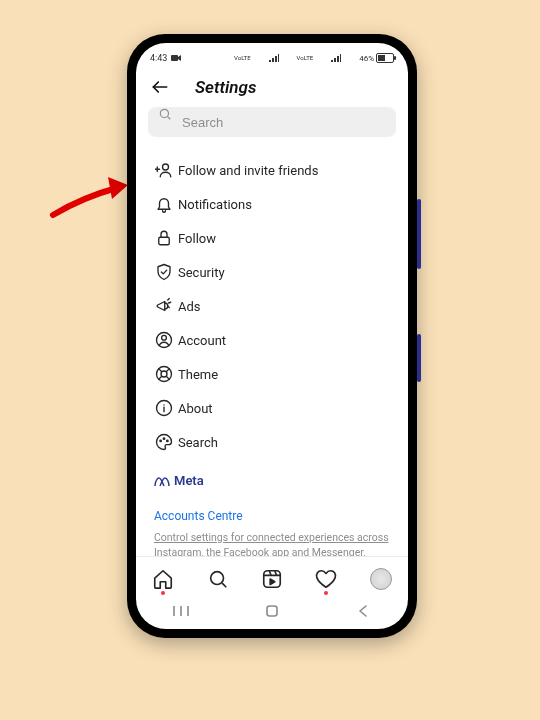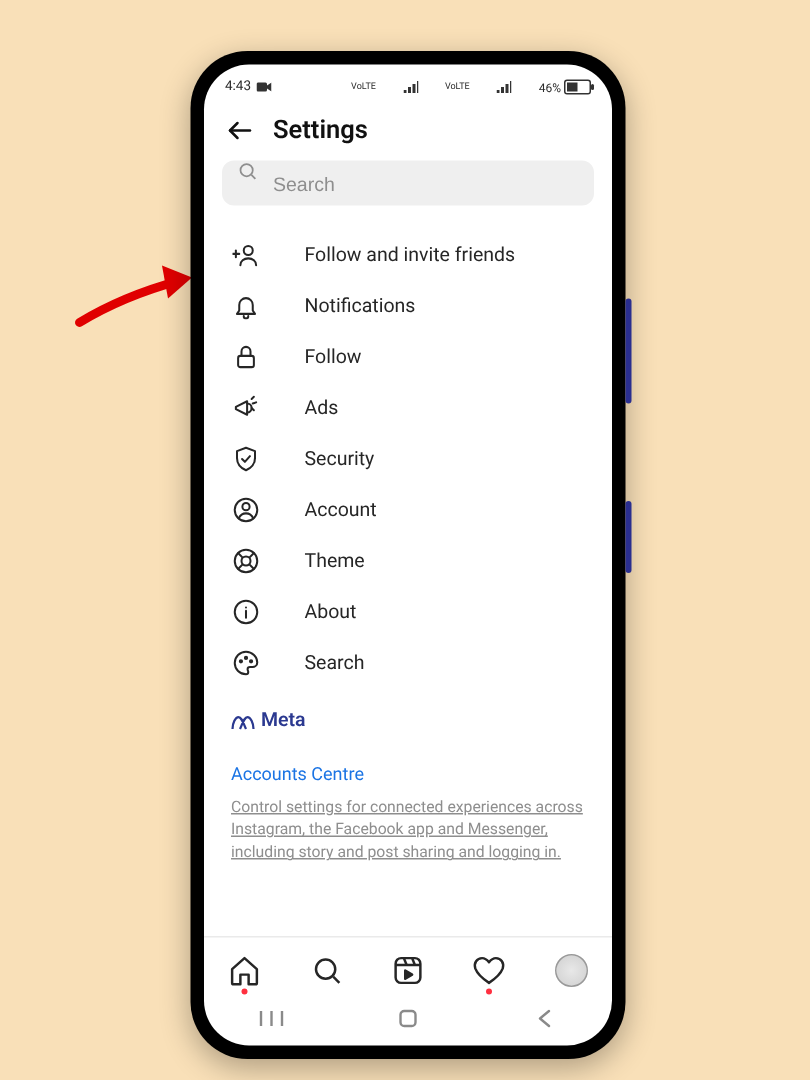--- a/index.html
+++ b/index.html
@@ -12,21 +12,21 @@
     position: relative;
     overflow: hidden;
   }
 
   
   .phone {
     position: absolute;
     left: 127px;
     top: 34px;
     width: 290px;
-    height: 672px;
+    height: 604px;
     background: #000;
     border-radius: 38px;
     box-shadow: 0 6px 20px rgba(0,0,0,0.3);
   }
   .screen {
     position: absolute;
     left: 9px;
     top: 9px;
     right: 9px;
     bottom: 9px;
@@ -86,22 +86,23 @@
   .sb-batt-fill {
     position:absolute; left:1px; top:1px; bottom:1px;
     width:46%;
     background:#333;
   }
 
   
   .app-header {
     display:flex;
     align-items:center;
-    gap: 12px;
+    gap: 25px;
     padding: 8px 14px 10px 14px;
+    font-style: italic;
   }
   .back-arrow svg { display:block; }
   .app-title {
     font-size: 17px;
     font-weight: 600;
     color:#111;
   }
 
   
   .search-wrap {
@@ -129,21 +130,21 @@
 
   
   .list {
     padding: 10px 4px 0 4px;
     flex:1;
     overflow:auto;
   }
   .item {
     display:flex;
     align-items:center;
-    gap: 29px;
+    gap: 4px;
     padding: 8px 14px;
     font-size: 13px;
     color:#262626;
     cursor:pointer;
   }
   .item .icon {
     width: 20px;
     display:flex;
     justify-content:center;
     color:#262626;
@@ -316,38 +317,38 @@
               <rect x="5" y="11" width="14" height="10" rx="2"></rect>
               <path d="M8 11V7a4 4 0 118 0v4"></path>
             </svg>
         </span>
         <span>Follow</span>
       </div>
 
       <div class="item">
         <span class="icon">
           <svg width="18" height="18" viewBox="0 0 24 24" fill="none" stroke="#262626" stroke-width="1.8" stroke-linecap="round" stroke-linejoin="round">
+              <path d="M12 2l8 3v6c0 5-3.5 9-8 11-4.5-2-8-6-8-11V5z"></path>
+              <polyline points="8.5 12 11 14.5 15.5 9.5"></polyline>
+            </svg>
+        </span>
+        <span>Security</span>
+      </div>
+
+      <div class="item">
+        <span class="icon">
+          <svg width="18" height="18" viewBox="0 0 24 24" fill="none" stroke="#262626" stroke-width="1.8" stroke-linecap="round" stroke-linejoin="round">
               <path d="M3 11v2l10 5V6z"></path>
               <path d="M13 8a4 4 0 010 8"></path>
               <line x1="17" y1="4" x2="19" y2="2"></line>
               <line x1="18" y1="8" x2="21" y2="7"></line>
               <line x1="17" y1="12" x2="19" y2="14"></line>
             </svg>
         </span>
         <span>Ads</span>
-      </div>
-
-      <div class="item">
-        <span class="icon">
-          <svg width="18" height="18" viewBox="0 0 24 24" fill="none" stroke="#262626" stroke-width="1.8" stroke-linecap="round" stroke-linejoin="round">
-              <path d="M12 2l8 3v6c0 5-3.5 9-8 11-4.5-2-8-6-8-11V5z"></path>
-              <polyline points="8.5 12 11 14.5 15.5 9.5"></polyline>
-            </svg>
-        </span>
-        <span>Security</span>
       </div>
 
       <div class="item">
         <span class="icon">
           <svg width="18" height="18" viewBox="0 0 24 24" fill="none" stroke="#262626" stroke-width="1.8" stroke-linecap="round">
               <circle cx="12" cy="12" r="10"></circle>
               <circle cx="12" cy="9" r="3.2"></circle>
               <path d="M5.5 19.5c1.3-3 4-4.5 6.5-4.5s5.2 1.5 6.5 4.5"></path>
             </svg>
         </span>

